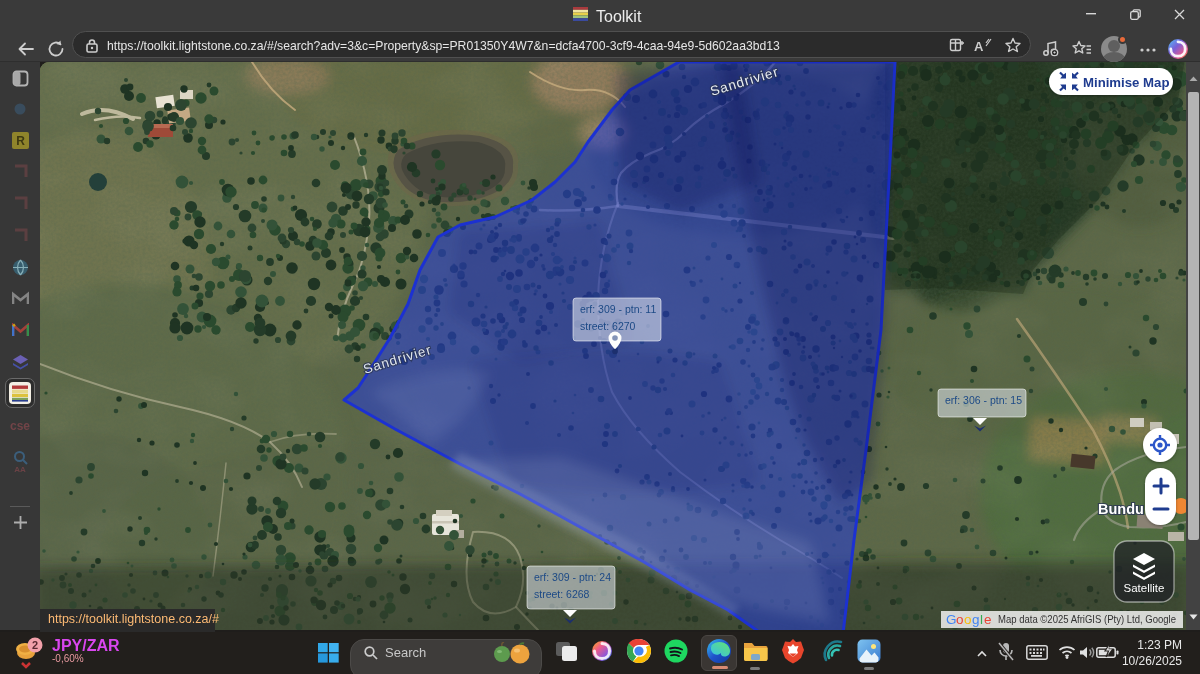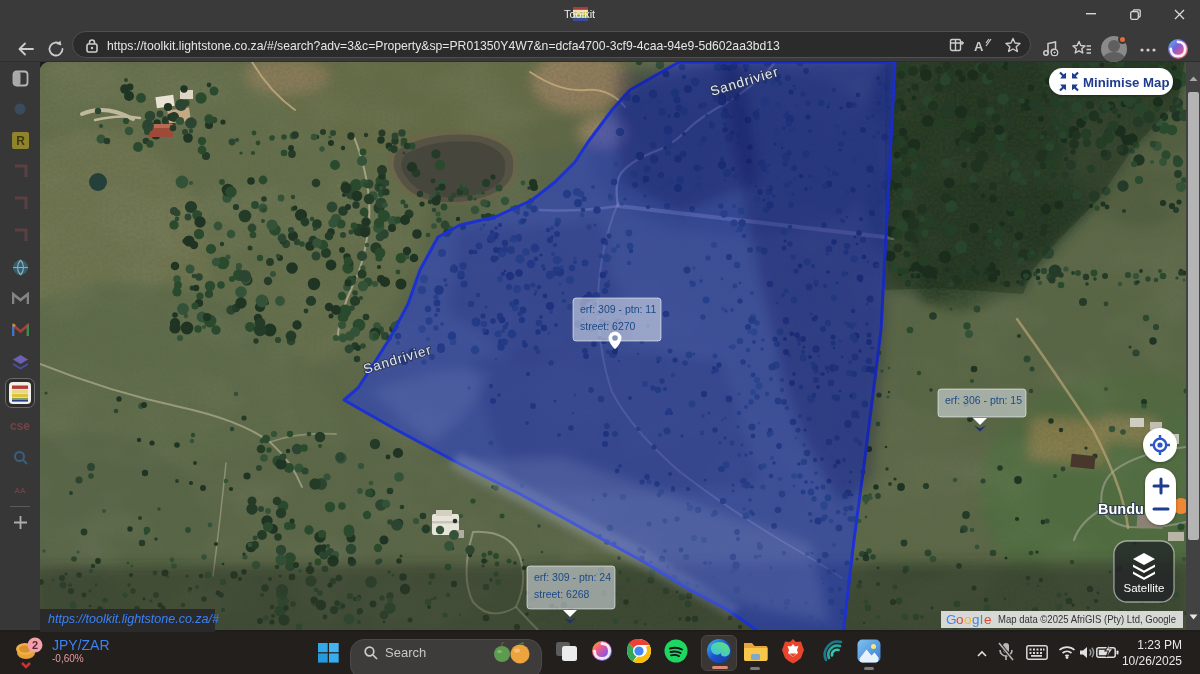--- a/index.html
+++ b/index.html
@@ -6,33 +6,33 @@
 #titlebar { position:absolute; left:0; top:0; width:1200px; height:28px; background:#3a3a3a; }
 #toolbar { position:absolute; left:0; top:28px; width:1200px; height:34px; background:#3a3a3a; border-bottom:1px solid #2e2e2e; }
 #urlpill { position:absolute; left:72px; top:3px; width:959px; height:27px; background:#2b2b2b; border:1px solid #505050; border-radius:14px; }
 #urltext { position:absolute; left:34px; top:6.5px; font-size:12.2px; color:#e6e6e6; white-space:nowrap; }
 .ti { position:absolute; }
 #sidebar { position:absolute; left:0; top:62px; width:40px; height:568px; background:#373737; }
 .sic { position:absolute; left:0; width:40px; display:flex; justify-content:center; opacity:0.78; }
 .sic.active { left:5px; width:30px; height:30px; background:#2d2d2d; border:1.5px solid #6a6a6a; border-radius:7px; align-items:center; opacity:1; }
 #map { position:absolute; left:40px; top:62px; width:1146px; height:568px; border-radius:9px 0 0 0; overflow:hidden; background:#67724d; }
 #scroll { position:absolute; left:1186px; top:62px; width:14px; height:568px; background:#424242; }
-#status { position:absolute; left:40px; top:609px; width:175px; height:33px; background:#2a2a2a; color:#3b82f6; font-size:12.5px; line-height:21px; padding-left:8px;font-style:italic; }
+#status { position:absolute; left:40px; top:609px; width:175px; height:33px; background:#2a2a2a; color:#fdba74; font-size:12.5px; line-height:21px; padding-left:8px; }
 #taskbar { position:absolute; left:0; top:632px; width:1200px; height:42px; background:#221f1c; }
 </style></head>
 <body>
 <div id="titlebar">
   <svg style="position:absolute;left:573px;top:7px" width="15" height="14" viewBox="0 0 15 14">
       <rect width="15" height="2.8" y="0" fill="#a93a3e"></rect>
       <rect width="15" height="2.8" y="2.8" fill="#efe3a0"></rect>
       <rect width="15" height="2.8" y="5.6" fill="#e8d04a"></rect>
       <rect width="15" height="2.8" y="8.4" fill="#9ec27a"></rect>
       <rect width="15" height="2.8" y="11.2" fill="#3a4a9e"></rect>
     </svg>
-  <span style="position:absolute;left:564px;top:8px;font-size:11px;color:#ececec">Toolkit</span>
+  <span style="position:absolute;left:596px;top:8px;font-size:16px;color:#ececec">Toolkit</span>
   <svg style="position:absolute;left:1086px;top:13px" width="11" height="2">
       <rect width="10" height="1.4" fill="#d8d8d8"></rect>
     </svg>
   <svg style="position:absolute;left:1130px;top:9px" width="11" height="11" viewBox="0 0 11 11">
       <rect x="0.7" y="2.7" width="7.6" height="7.6" rx="1.5" fill="none" stroke="#d8d8d8" stroke-width="1.3"></rect>
       <path d="M3.2,2.6 V1.8 a1,1 0 0 1 1,-1 H9.2 a1,1 0 0 1 1,1 V7 a1,1 0 0 1 -1,1 H8.4" fill="none" stroke="#d8d8d8" stroke-width="1.3"></path>
     </svg>
   <svg style="position:absolute;left:1174px;top:9px" width="11" height="11">
       <path d="M1,1 L10,10 M10,1 L1,10" stroke="#d8d8d8" stroke-width="1.3"></path>
     </svg>
@@ -173,21 +173,21 @@
     </div>
     <div class="sic" style="top:357px">
       <div style="color:#8f4a50;font-size:12px;opacity:0.85;font-weight:bold">cse</div>
     </div>
     <div class="sic" style="top:388px">
       <svg width="15" height="15">
         <circle cx="6.5" cy="6.5" r="4.5" fill="none" stroke="#3d6a8f" stroke-width="2"></circle>
         <path d="M10,10 L14,14" stroke="#3d6a8f" stroke-width="2"></path>
       </svg>
     </div>
-    <div class="sic" style="top:424px">
+    <div class="sic" style="top:403px">
       <div style="color:#8f4a50;font-size:8px;opacity:0.75;font-weight:bold">AA</div>
     </div>
     <div style="position:absolute;top:444px;left:10px;width:20px;height:1px;background:#5a5a5a"></div>
     <div class="sic" style="top:452px">
       <svg width="17" height="17">
         <path d="M8.5,2 V15 M2,8.5 H15" stroke="#cfcfcf" stroke-width="1.8"></path>
       </svg>
     </div>
   </div>
 <div id="map">
@@ -2615,21 +2615,21 @@
 <div id="taskbar">
     <div style="position:absolute;left:12px;top:5px;width:34px;height:32px">
 <svg width="34" height="32" viewBox="0 0 34 32">
 <ellipse cx="14" cy="16" rx="9" ry="6" fill="#e8a23c"></ellipse>
 <ellipse cx="13" cy="12" rx="9" ry="6" fill="#f0b044"></ellipse>
 <ellipse cx="13" cy="12" rx="6" ry="3.5" fill="#d88f2e"></ellipse>
 <circle cx="23" cy="8" r="7.5" fill="#f2a0aa"></circle>
 <text x="23" y="12" text-anchor="middle" font-family="Liberation Sans" font-size="11" font-weight="bold" fill="#5a2830">2</text>
 <path d="M10,26 l4,4 4,-4" stroke="#c33" stroke-width="2.5" fill="none"></path>
 </svg></div>
-    <div style="position:absolute;left:52px;top:5px;font-size:14px;color:#3b82f6;font-weight:normal">JPY/ZAR</div>
+    <div style="position:absolute;left:52px;top:5px;font-size:16px;color:#d946ef;font-weight:bold">JPY/ZAR</div>
     <div style="position:absolute;left:52px;top:21px;font-size:10px;color:#e89aa0">-0,60%</div>
     <div style="position:absolute;left:318px;top:11px"><svg width="21" height="20">
         <rect x="0" y="0" width="9.7" height="9.2" fill="#31a8e8"></rect>
         <rect x="11" y="0" width="9.7" height="9.2" fill="#41b4f2"></rect>
         <rect x="0" y="10.4" width="9.7" height="9.2" fill="#2698dc"></rect>
         <rect x="11" y="10.4" width="9.7" height="9.2" fill="#38acec"></rect>
       </svg></div>
     <div style="position:absolute;left:350px;top:7px;width:192px;height:40px;border-radius:14px;background:#3e3c3a;border:1px solid #4c4a48;box-sizing:border-box">
 <svg width="14" height="14" style="position:absolute;left:13px;top:6px">
         <circle cx="5.5" cy="5.5" r="4.3" fill="none" stroke="#cccccc" stroke-width="1.7"></circle>

